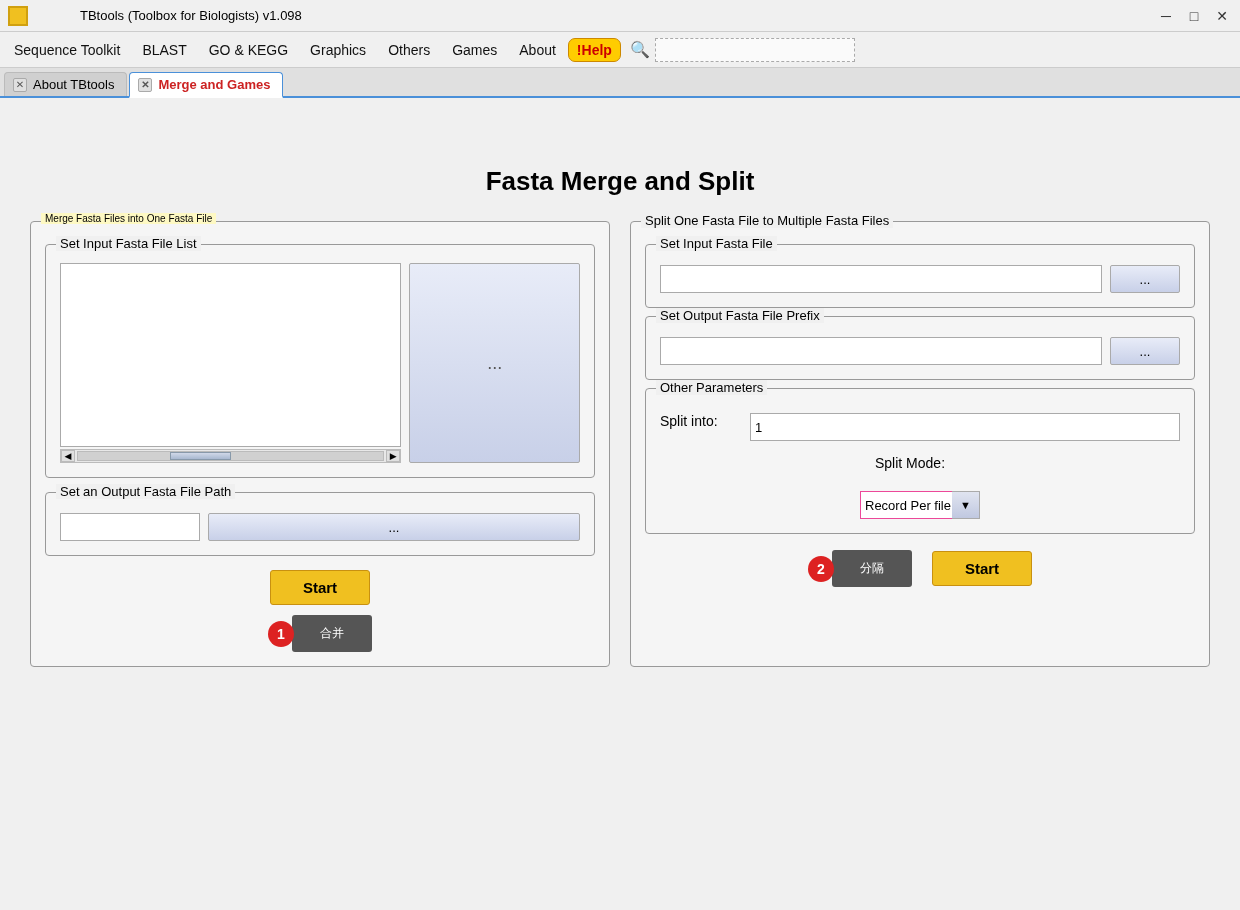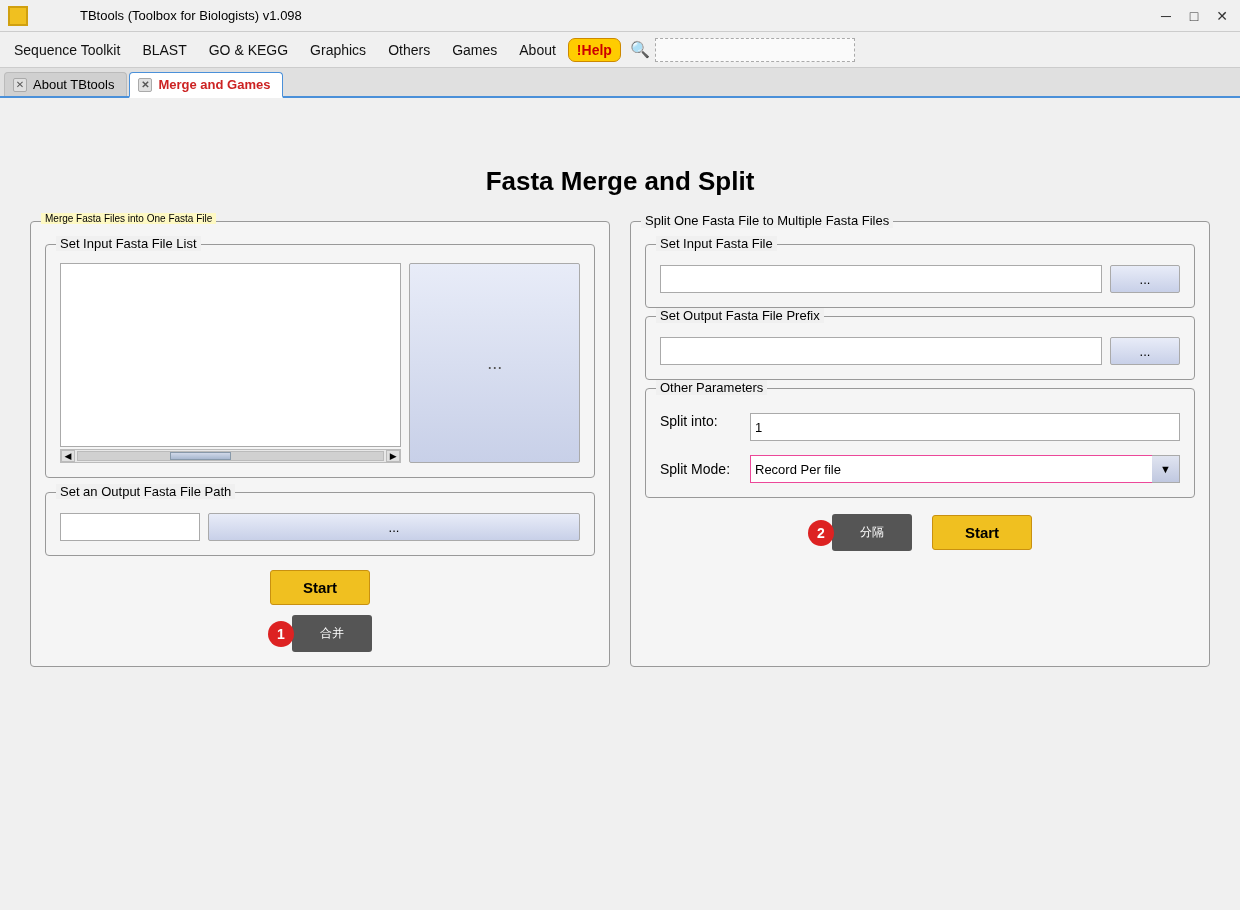--- a/index.html
+++ b/index.html
@@ -316,21 +316,22 @@
       font-size: 12px;
       cursor: pointer;
       border-radius: 3px;
     }
 
     
     .split-mode-row {
       display: flex;
       align-items: center;
       margin-top: 14px;
-      gap: 0;
+      gap: 20px;
+      flex-direction: column;
     }
     .split-into-row {
       display: flex;
       align-items: flex-start;
       margin-top: 8px;
     }
     .param-label {
       font-size: 14px;
       font-weight: 500;
       min-width: 90px;

